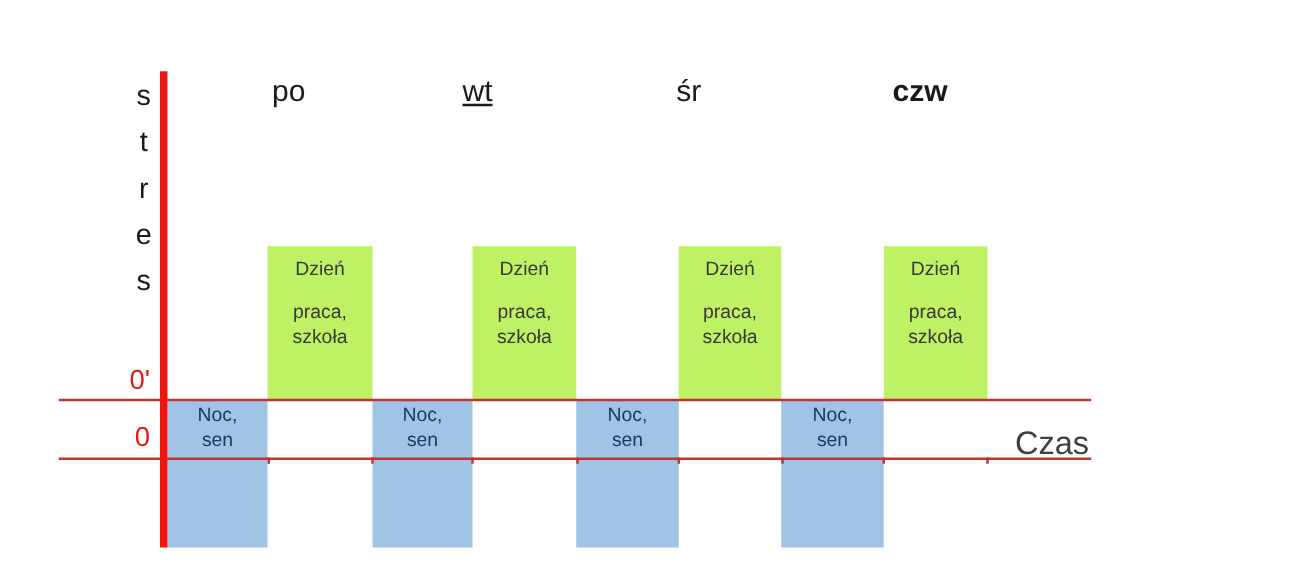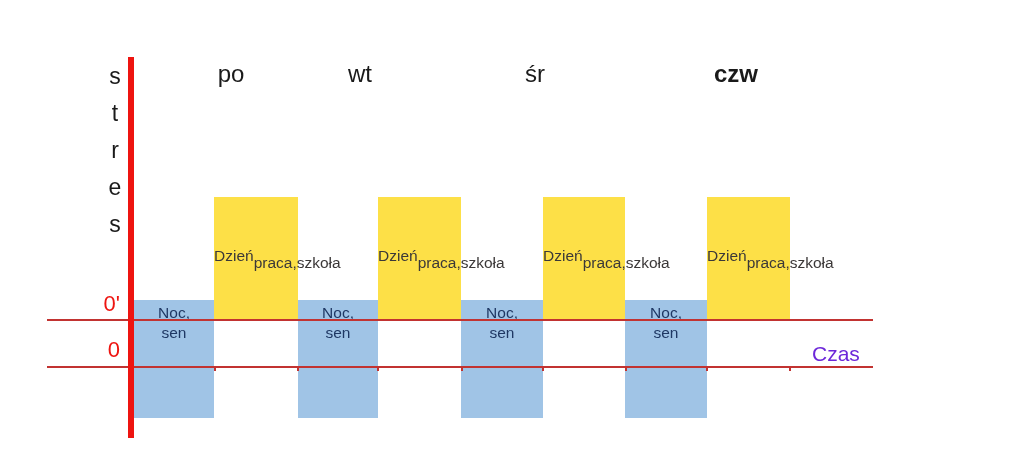--- a/index.html
+++ b/index.html
@@ -21,48 +21,48 @@
   
   .h-line{left:47px;width:826px;height:2px;background:#c23331;z-index:4;}
   .h-line.l1{top:319px;}
   .h-line.l2{top:366px;}
   .tick{width:2px;height:5px;background:#c23331;top:366px;z-index:4;}
   
   .zero{width:40px;text-align:right;color:#ee1410;font-size:22px;line-height:22px;z-index:6;}
   .zp{left:80px;top:293px;}
   .z0{left:80px;top:339px;}
   
-  .czas{left:812px;top:342px;font-size:21px;line-height:24px;color:#6d28d9;}
+  .czas{left:812px;top:342px;font-size:26px;line-height:24px;color:#404040;}
   
   .day-block{
-    top:197px;height:123px;width:84px;background:#fde047;z-index:2;
-    display:flex;flex-direction:row;align-items:center;
+    top:197px;height:123px;width:84px;background:#bef264;z-index:2;
+    display:flex;flex-direction:column;align-items:center;
     font-size:15.5px;line-height:20px;color:#3b3838;text-align:center;
     padding-top:9px;box-sizing:border-box;
   }
   .day-block .b-line1{margin-bottom:14px;}
   
   .night-block{
-    top:300px;height:118px;width:81px;background:#a0c4e6;z-index:1;
+    top:320px;height:118px;width:81px;background:#a0c4e6;z-index:1;
     display:flex;flex-direction:column;align-items:center;
     font-size:15.5px;line-height:20px;color:#1f3864;text-align:center;
     padding-top:3px;box-sizing:border-box;
   }
 </style>
 </head>
 <body>
 
 <div id="stage">
 
   <div class="abs v-axis"></div>
   <div class="abs y-label">stres</div>
 
   <div class="abs day" style="left:231px;">po</div>
-  <div class="abs day" style="left:360px;">wt</div>
-  <div class="abs day" style="left:535px;">śr</div>
+  <div class="abs day" style="left:382px;text-decoration:underline;">wt</div>
+  <div class="abs day" style="left:551px;">śr</div>
   <div class="abs day" style="left:736px;font-weight:bold;">czw</div>
 
   <div class="abs night-block" style="left:134px;width:80px;">
     <span>Noc,</span>
     <span>sen</span>
   </div>
   <div class="abs night-block" style="left:298px;width:80px;">
     <span>Noc,</span>
     <span>sen</span>
   </div>

